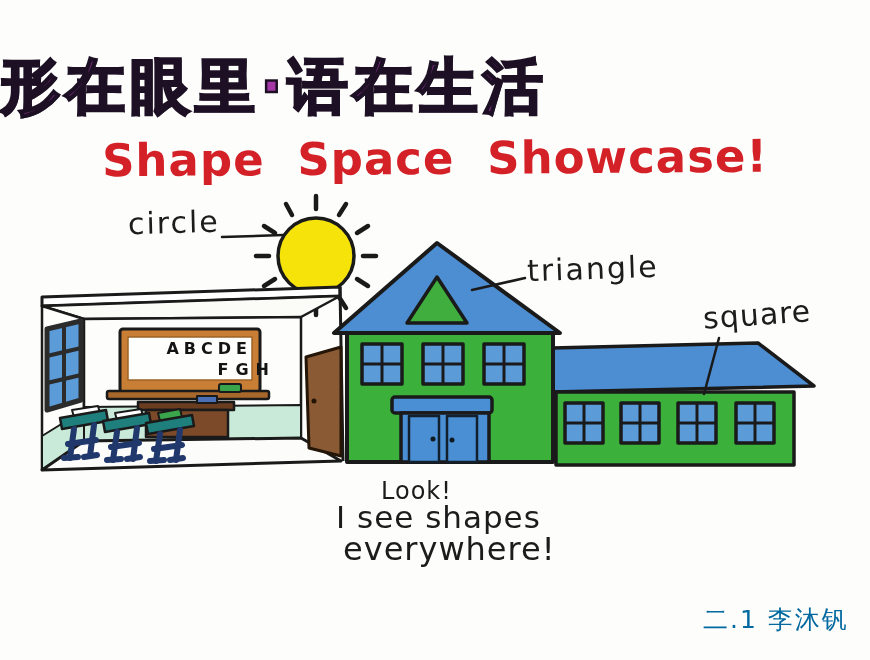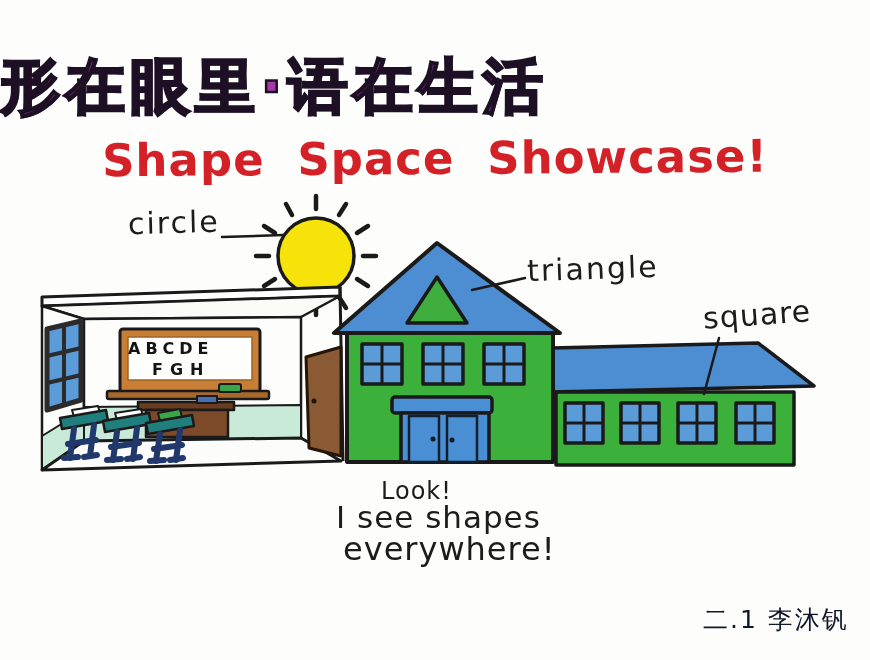--- a/index.html
+++ b/index.html
@@ -19,28 +19,28 @@
   }
   .title-en{
     left:0;right:0;top:136px;text-align:center;
     font-size:45px;font-weight:bold;letter-spacing:1px;word-spacing:16px;
     color:var(--title_red);transform:rotate(-0.4deg);
   }
   .shape-label{font-size:30px;color:#1c1c1c;}
   .lbl-circle{left:128px;top:208px;letter-spacing:2px;transform:rotate(-1.5deg);}
   .lbl-triangle{left:527px;top:254px;letter-spacing:2px;transform:rotate(-2deg);}
   .lbl-square{left:703px;top:300px;letter-spacing:1px;transform:rotate(-4deg);}
-  .board-text{width:124px;text-align:left;font-weight:bold;color:#141414;}
+  .board-text{width:124px;text-align:right;font-weight:bold;color:#141414;}
   .board-line1{left:128px;top:341px;font-size:16px;letter-spacing:5px;}
   .board-line2{left:128px;top:362px;font-size:16px;letter-spacing:7px;margin-left:24px;}
   .cap{color:#1c1c1c;}
   .cap1{left:381px;top:479px;font-size:24px;letter-spacing:1px;}
   .cap2{left:336px;top:502px;font-size:31px;letter-spacing:1px;}
   .cap3{left:343px;top:533px;font-size:32px;letter-spacing:1px;}
-  .signature{left:703px;top:607px;font-size:25px;color:#0f172a;letter-spacing:2px;}
+  .signature{left:703px;top:607px;font-size:25px;color:#0369a1;letter-spacing:2px;}
 </style>
 </head>
 <body>
 
 <div class="canvas">
 
   <svg class="scene" viewBox="0 0 870 660">
 
     <g style="stroke:var(--ink)">
       <g stroke-width="4.5" stroke-linecap="round">

